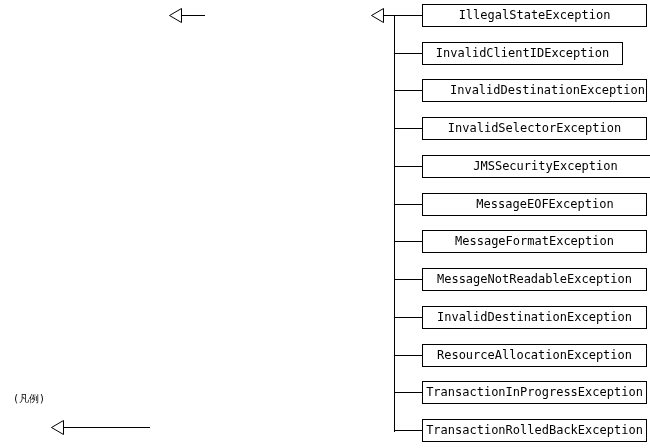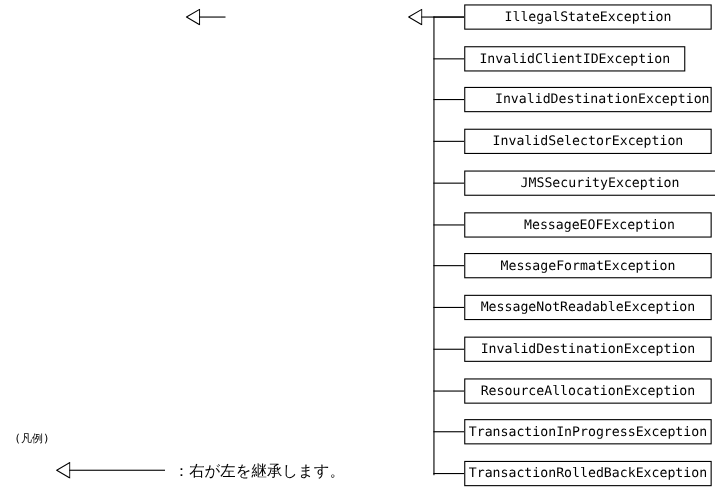--- a/index.html
+++ b/index.html
@@ -102,15 +102,14 @@
     </div>
 
   <div class="legend-title" style="left:13px; top:392px;">(凡例)</div>
 
   <svg class="tri" style="left:51px; top:420px;" width="13" height="15" viewBox="0 0 13 15">
     <polygon points="12.5,0.5 12.5,14.5 0.5,7.5" fill="#ffffff" stroke="#000000" stroke-width="1"></polygon>
   </svg>
 
   <div class="hline" style="left:63px; top:427px; width:87px;"></div>
 
-  <div class="legend-text" style="left:158px; top:420px;">：右が左を継承します。</div>
 
 </div>
 
 </body></html>

